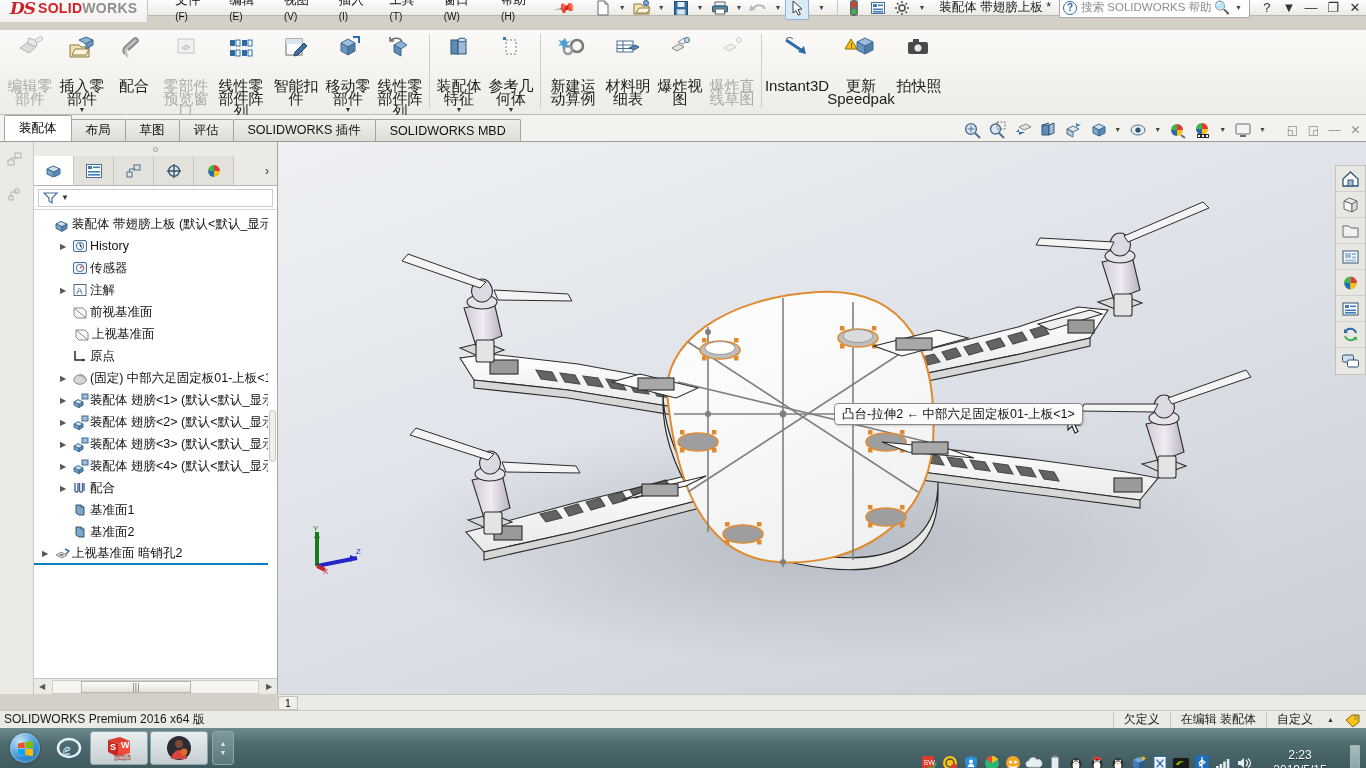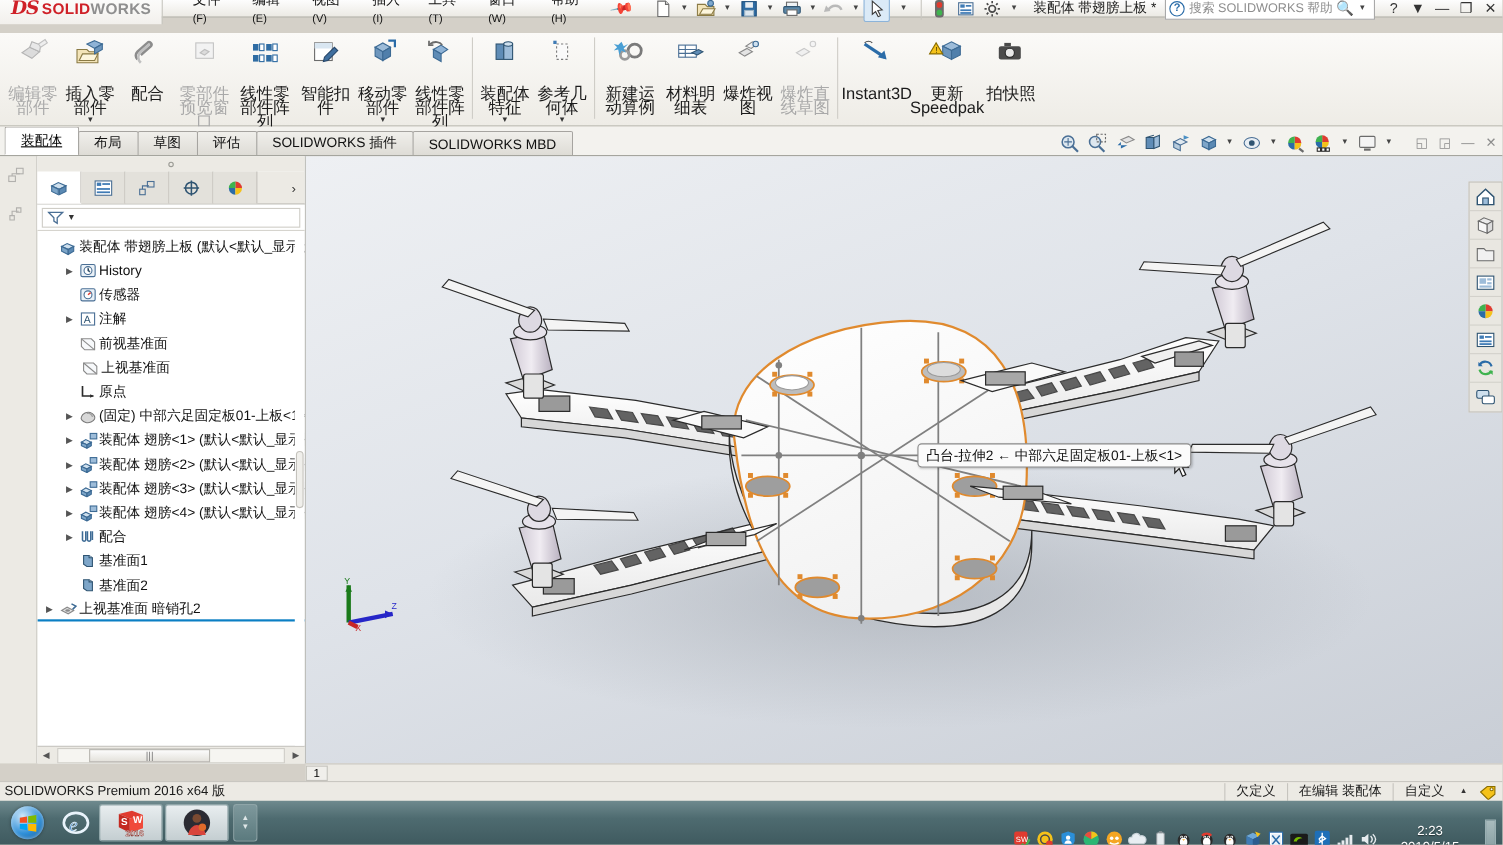--- a/index.html
+++ b/index.html
@@ -85,21 +85,21 @@
     background:#f3f2ee; border-bottom:1px solid #9d9d95;
     display:flex; align-items:flex-end; padding-left:4px;
   }
   .tab {
     height:22px; padding:0 14px; font-size:12.5px; color:#111;
     background:linear-gradient(#f0efeb,#dedcd6);
     border:1px solid #a6a4a0; border-bottom:none; margin-right:-1px;
     display:flex; align-items:center; border-radius:2px 2px 0 0;
   }
   .tab.active {
-    background:#fff; height:26px; border-bottom:1px solid #fff; color:#000;text-decoration:underline;
+    background:#fff; height:26px; border-bottom:1px solid #fff; color:#000;
   }
   .view-tools { display:flex; align-items:center; margin-left:auto; margin-right:12px; }
   .vt { width:25px;height:23px;display:flex;align-items:center;justify-content:center;}
   .doc-win-ctrl { display:flex; align-items:center; }
   .doc-win-ctrl div{width:21px;height:22px;display:flex;align-items:center;justify-content:center;color:#8d8d8d;font-size:12px;}
 
   
   .leftstrip {
     position:absolute; left:0; top:142px; width:34px; height:552px;
     background:#eceae4; border-right:1px solid #c9c7c1;

